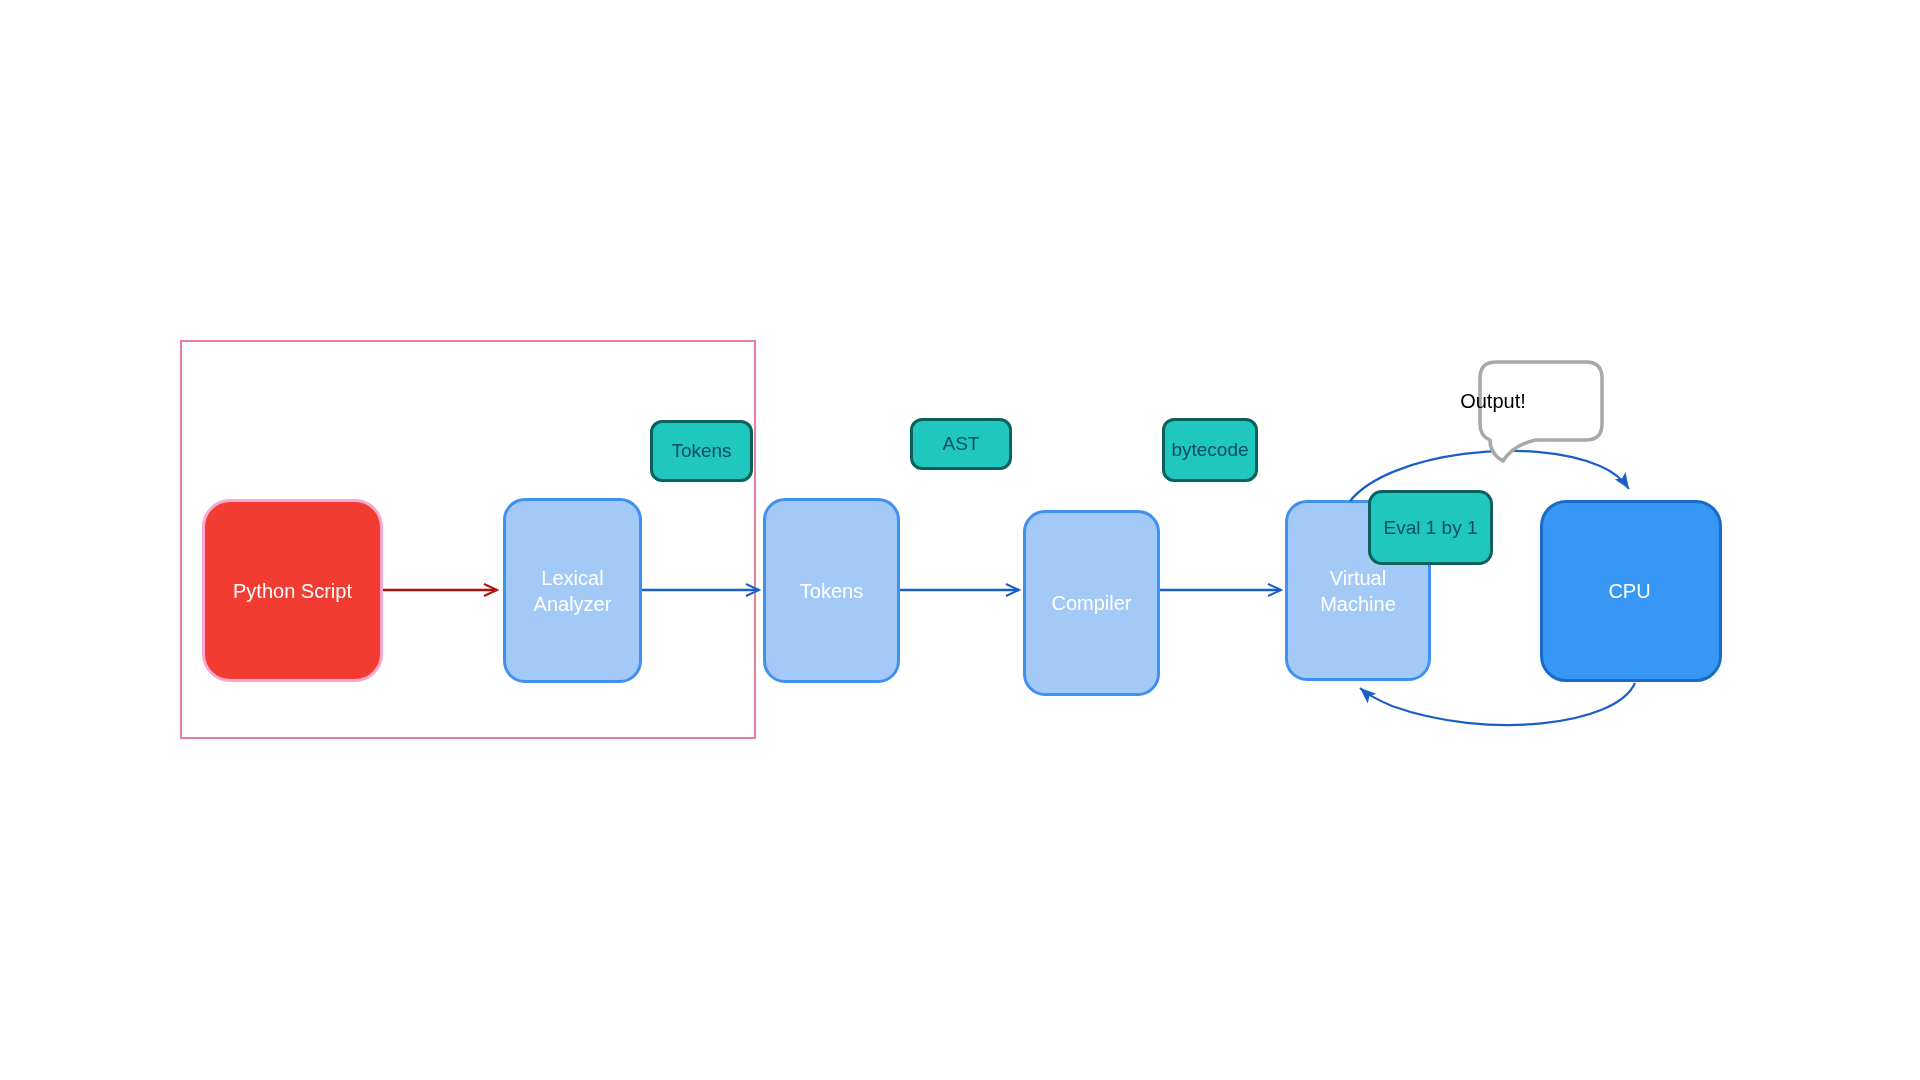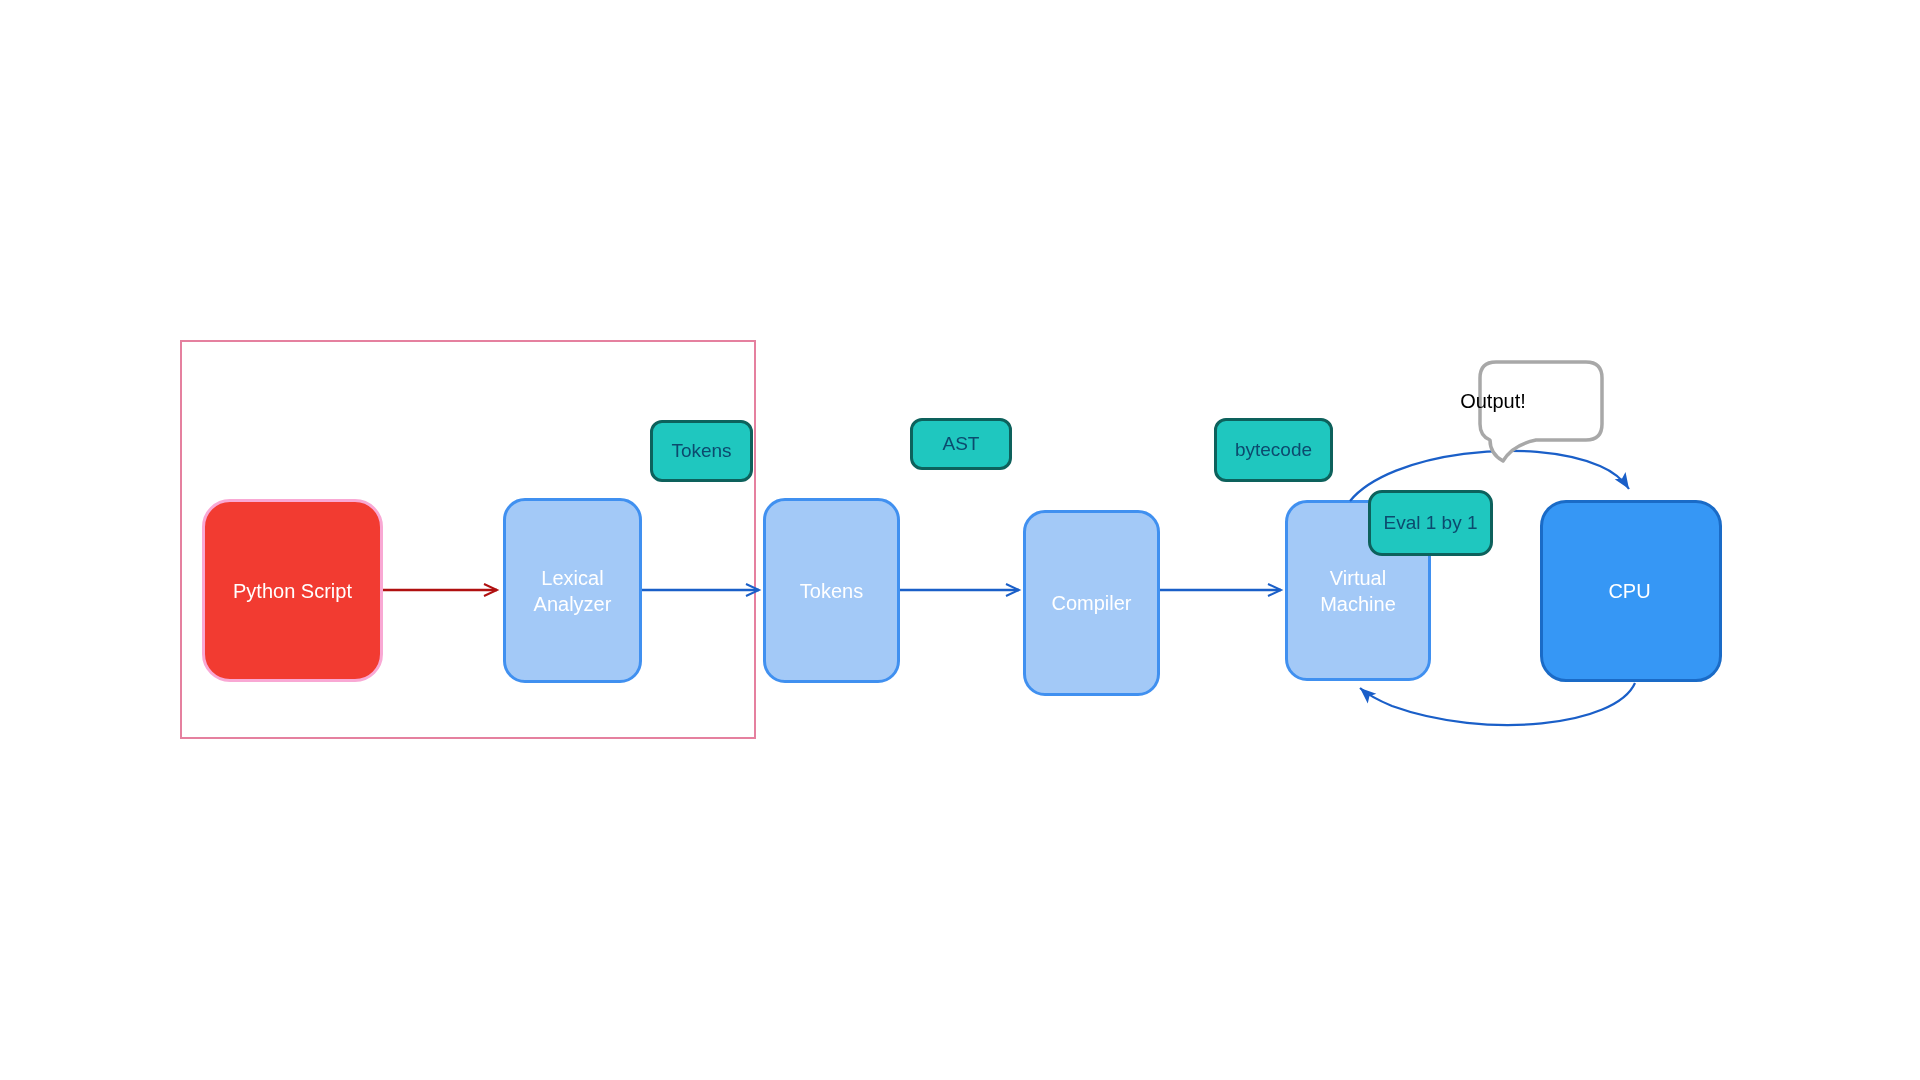--- a/index.html
+++ b/index.html
@@ -88,24 +88,24 @@
              C1494 456 1490 448 1490 440
              Q1480 436 1480 424 V378 Q1480 362 1496 362 Z" fill="#ffffff" stroke="#a8a8a8" stroke-width="3.5" stroke-linejoin="round"></path>
   </svg>
 
   <div class="badge" style="left:650px;top:420px;width:103px;height:62px;">
     <span>Tokens</span>
   </div>
   <div class="badge" style="left:910px;top:418px;width:102px;height:52px;">
     <span>AST</span>
   </div>
-  <div class="badge" style="left:1214px;top:418px;width:119px;height:64px;">
+  <div class="badge" style="left:1162px;top:418px;width:96px;height:64px;">
     <span>bytecode</span>
   </div>
-  <div class="badge" style="left:1368px;top:490px;width:125px;height:66px;border-radius:14px;">
+  <div class="badge" style="left:1368px;top:490px;width:125px;height:75px;border-radius:14px;">
     <span>Eval 1 by 1</span>
   </div>
 
   <div class="callout-label">
     <span>Output!</span>
   </div>
 
 </div>
 
 </body></html>

